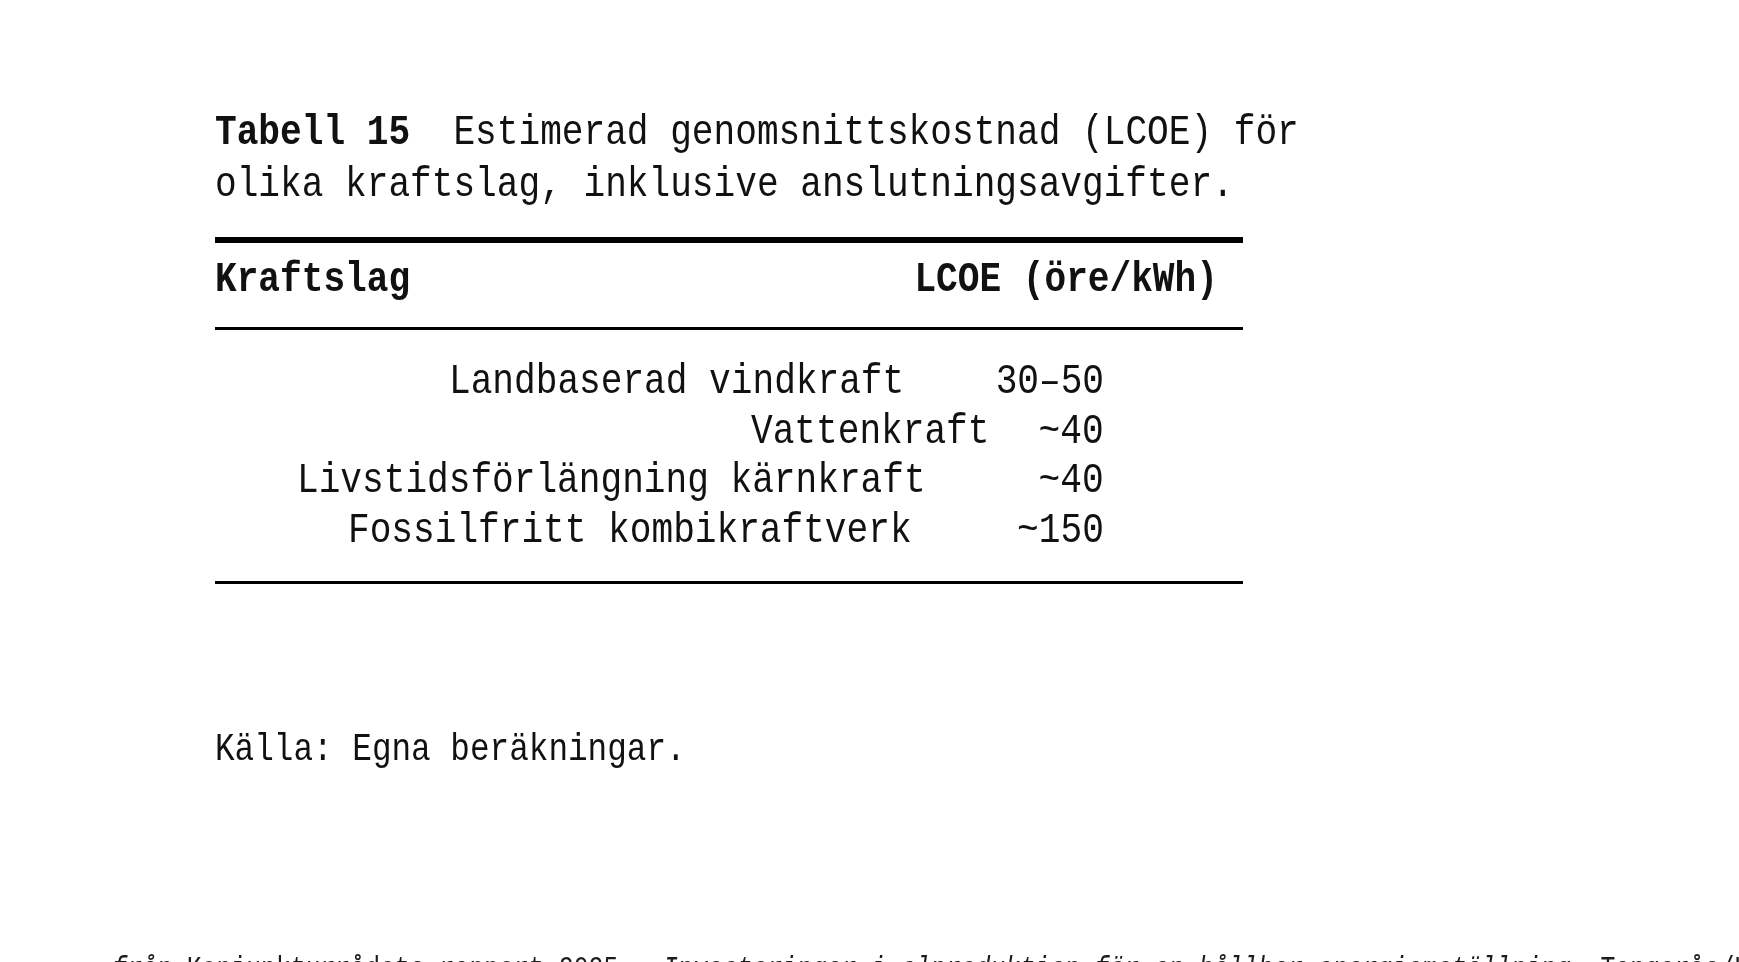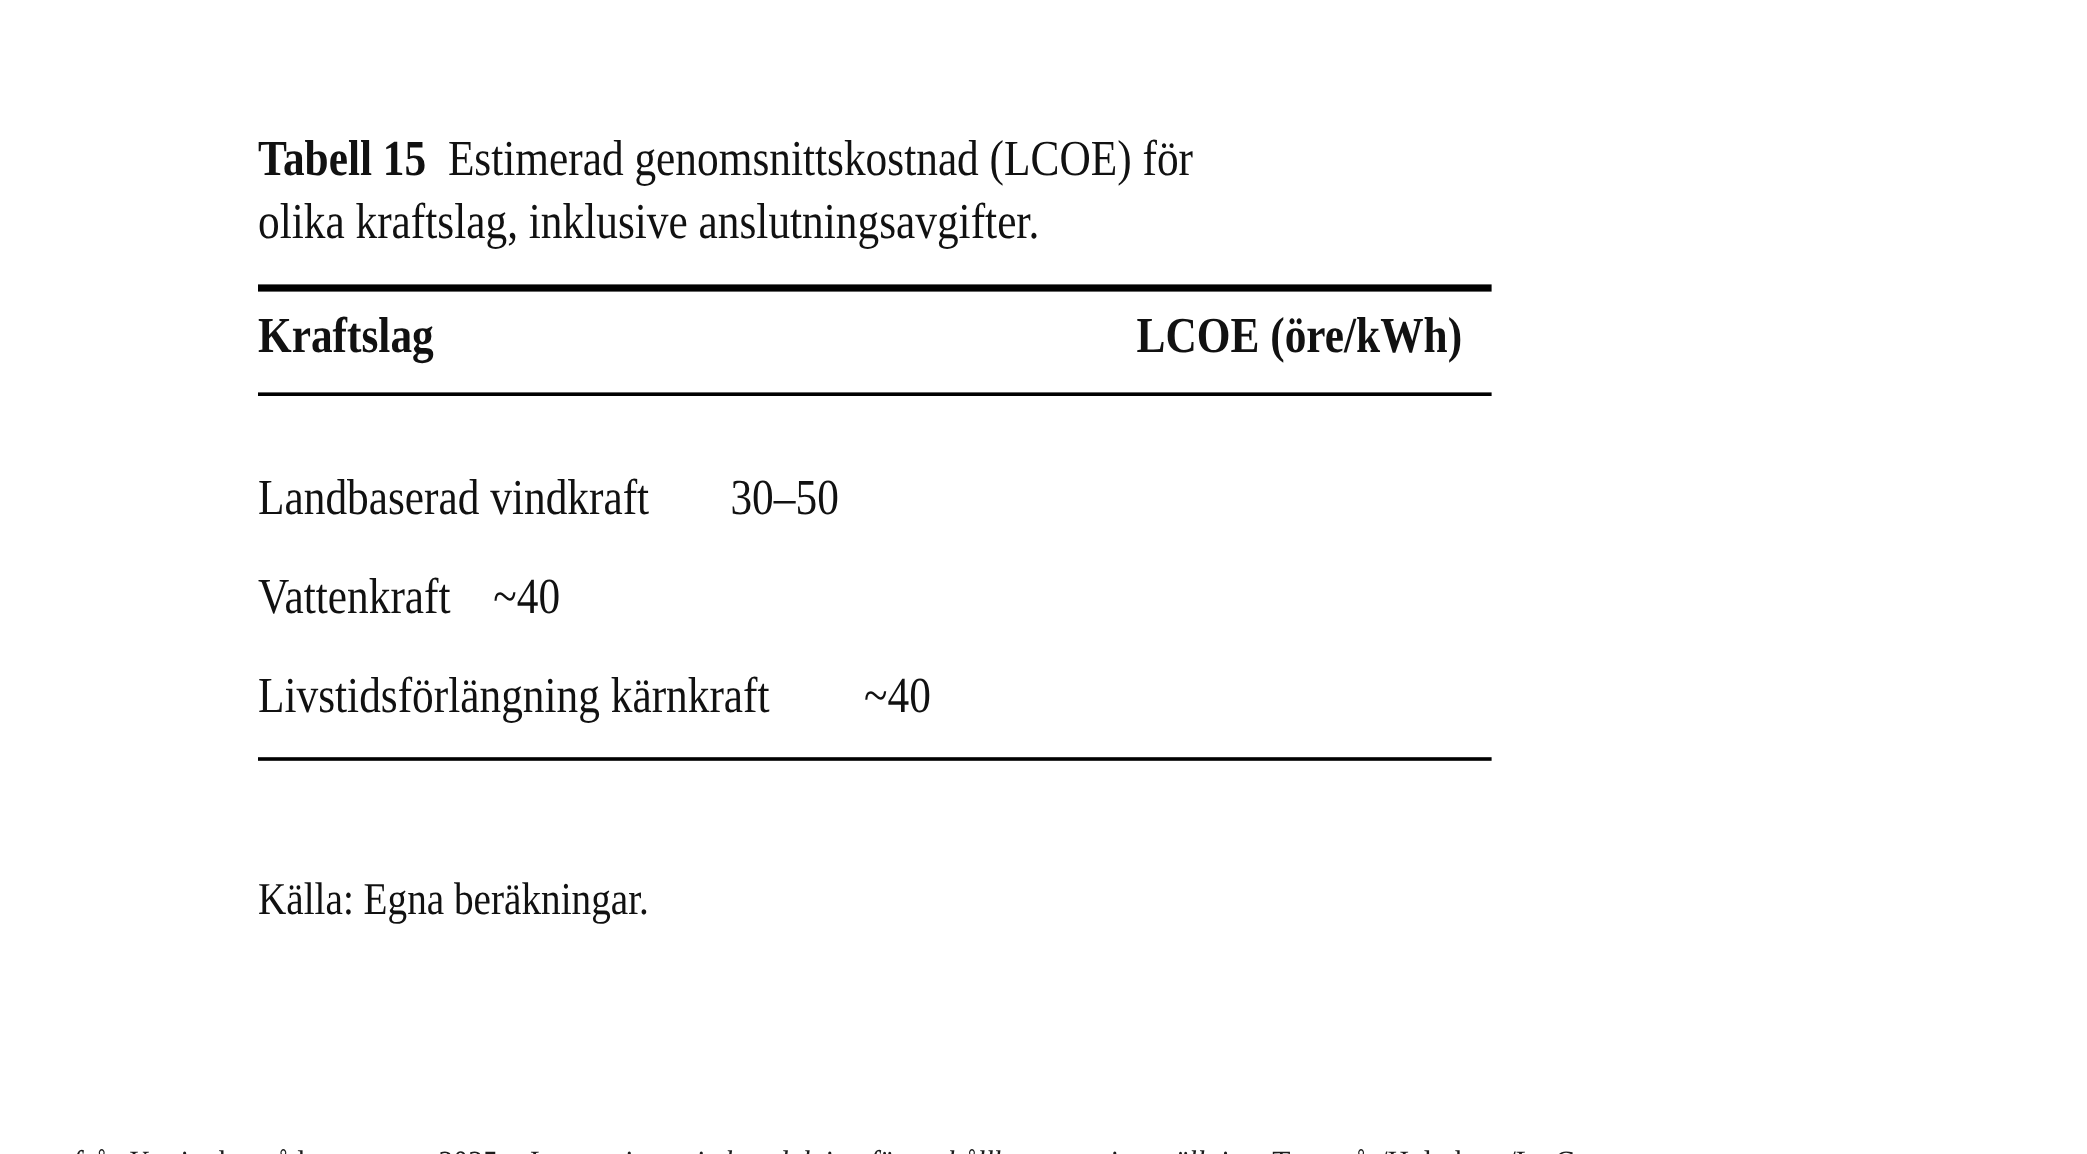--- a/index.html
+++ b/index.html
@@ -6,21 +6,21 @@
     margin: 0;
     padding: 0;
     background: #ffffff;
   }
   .canvas {
     position: relative;
     width: 1739px;
     height: 962px;
     background: #ffffff;
     overflow: hidden;
-    font-family: Liberation Serif, serif;
+    font-family: Liberation Mono, monospace;
     color: #111111;
   }
   
   .sx {
     display: inline-block;
     transform: scaleX(0.86);
     transform-origin: 0 50%;
     white-space: pre;
   }
   .sx-r {
@@ -55,23 +55,22 @@
     line-height: 50px;
     font-weight: 700;
     padding: 12px 25px 22px 0;
   }
   .tbody {
     padding: 28px 139px 25px 0;
     font-size: 42px;
   }
   .trow {
     display: flex;
-    justify-content: flex-start;
+    justify-content: flex-end;
     line-height: 49.5px;
-    margin-top: 33px;
   }
   .source {
     position: absolute;
     left: 215px;
     top: 727px;
     font-size: 38px;
     line-height: 46px;
     white-space: nowrap;
   }
   .attribution {
@@ -118,20 +117,24 @@
         <span class="sx-r">30–50</span>
       </div>
       <div class="trow">
         <span class="sx">Vattenkraft</span>
         <span class="sx-r">~40</span>
       </div>
       <div class="trow">
         <span class="sx">Livstidsförlängning kärnkraft</span>
         <span class="sx-r">~40</span>
       </div>
+      <div class="trow">
+        <span class="sx">Fossilfritt kombikraftverk</span>
+        <span class="sx-r">~150</span>
+      </div>
     </div>
 
     <div class="rule rule-thin"></div>
   </div>
 
   <div class="source">
     <span class="sx">Källa: Egna beräkningar.</span>
   </div>
 
   <div class="attribution">

